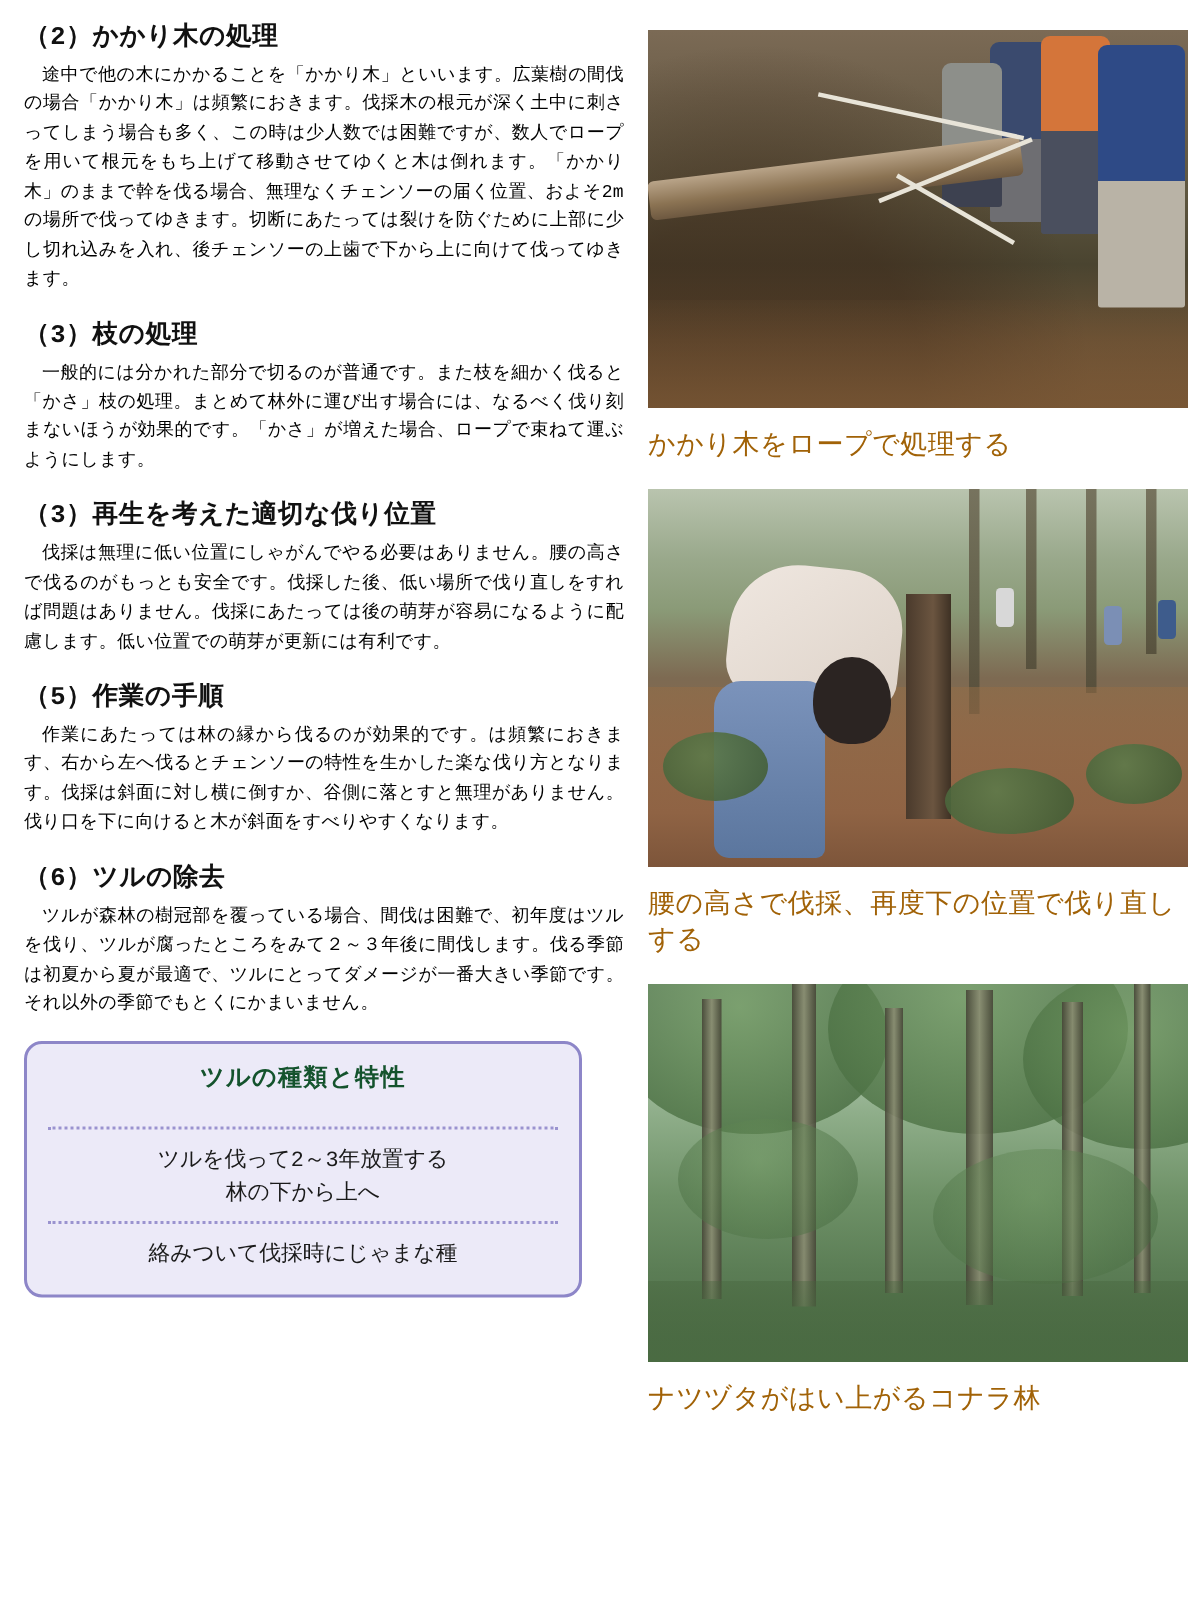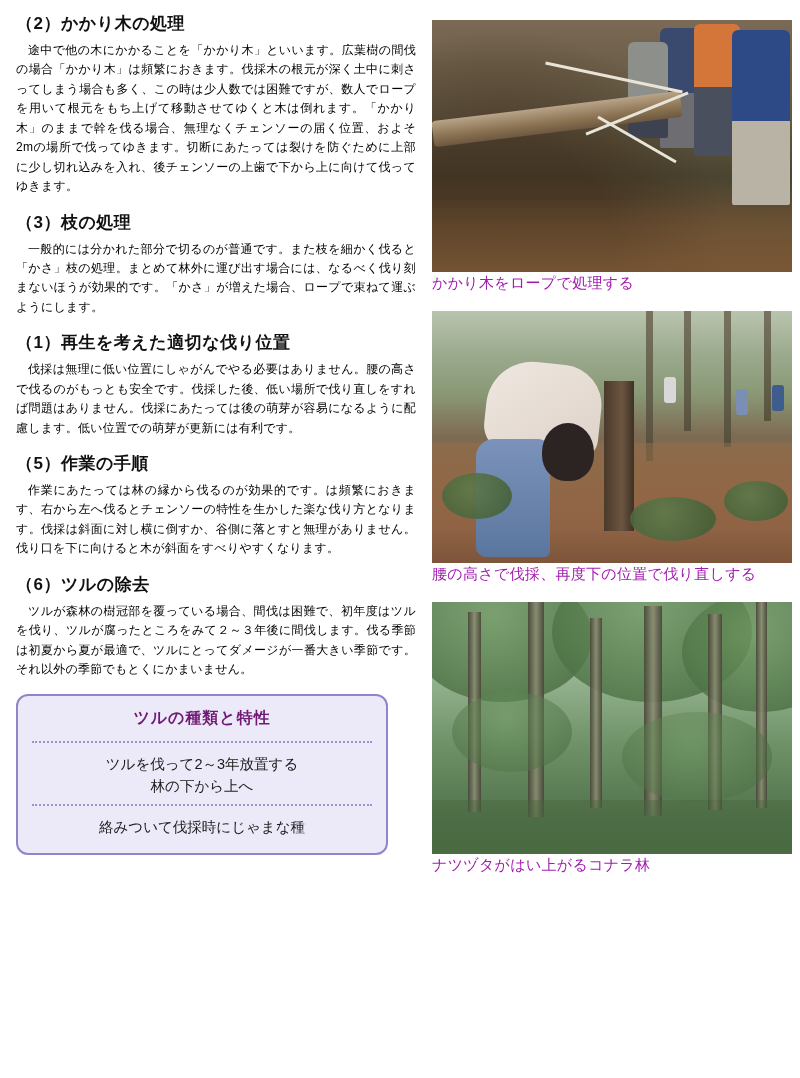--- a/index.html
+++ b/index.html
@@ -20,20 +20,21 @@
     width: 800px;
     height: 1078px;
     box-sizing: border-box;
     padding: 12px 10px 10px 16px;
     display: flex;
     gap: 16px;
   }
   .col-left {
     width: 400px;
     flex: 0 0 400px;
+    font-family: Liberation Mono, monospace;
   }
   .col-right {
     width: 360px;
     flex: 0 0 360px;
     padding-top: 8px;
   }
 
   h2.section-heading {
     font-size: 17px;
     font-weight: bold;
@@ -59,23 +60,23 @@
     margin-bottom: 18px;
   }
   .photo {
     width: 360px;
     height: 252px;
     position: relative;
     overflow: hidden;
     background: #6a5a4a;
   }
   .photo-caption {
-    font-size: 15px;
-    margin-top: 2px;
-    color: #a21caf;
+    font-size: 18px;
+    margin-top: 12px;
+    color: #a16207;
     letter-spacing: 0.02em;
   }
 
   
   .photo1 {
     background:
       radial-gradient(circle at 20% 92%, rgba(60,40,25,0.55) 0 30%, rgba(0,0,0,0) 60%),
       linear-gradient(to bottom, #7b6a55 0%, #6d5f4a 18%, #5f5740 42%, #4a4430 62%, #6a5236 82%, #7b5c3c 100%);
   }
   .p1-person {
@@ -203,24 +204,24 @@
     margin-top: 10px;
     width: 372px;
     border: 2px solid #8d86c8;
     border-radius: 12px;
     background: #eceaf8;
     padding: 12px 10px 14px 10px;
     box-sizing: border-box;
   }
   .vine-title {
     text-align: center;
-    color: #701a75;
+    color: #14532d;
     font-weight: bold;
     font-size: 16px;
-    margin-bottom: 12px;
+    margin-bottom: 22px;
     letter-spacing: 0.06em;
   }
   .dot-rule {
     border-top: 2px dotted #9a93cf;
     margin: 7px 4px;
     height: 0;
   }
   .vine-row {
     text-align: center;
     font-size: 14.5px;
@@ -246,21 +247,21 @@
       <h2 class="section-heading">（2）かかり木の処理</h2>
       <p class="body">途中で他の木にかかることを「かかり木」といいます。広葉樹の間伐の場合「かかり木」は頻繁におきます。伐採木の根元が深く土中に刺さってしまう場合も多く、この時は少人数では困難ですが、数人でロープを用いて根元をもち上げて移動させてゆくと木は倒れます。「かかり木」のままで幹を伐る場合、無理なくチェンソーの届く位置、およそ2mの場所で伐ってゆきます。切断にあたっては裂けを防ぐために上部に少し切れ込みを入れ、後チェンソーの上歯で下から上に向けて伐ってゆきます。</p>
     </div>
 
     <div class="section">
       <h2 class="section-heading">（3）枝の処理</h2>
       <p class="body">一般的には分かれた部分で切るのが普通です。また枝を細かく伐ると「かさ」枝の処理。まとめて林外に運び出す場合には、なるべく伐り刻まないほうが効果的です。「かさ」が増えた場合、ロープで束ねて運ぶようにします。</p>
     </div>
 
     <div class="section">
-      <h2 class="section-heading">（1）再生を考えた適切な伐り位置</h2>
+      <h2 class="section-heading">（3）再生を考えた適切な伐り位置</h2>
       <p class="body">伐採は無理に低い位置にしゃがんでやる必要はありません。腰の高さで伐るのがもっとも安全です。伐採した後、低い場所で伐り直しをすれば問題はありません。伐採にあたっては後の萌芽が容易になるように配慮します。低い位置での萌芽が更新には有利です。</p>
     </div>
 
     <div class="section">
       <h2 class="section-heading">（5）作業の手順</h2>
       <p class="body">作業にあたっては林の縁から伐るのが効果的です。は頻繁におきます、右から左へ伐るとチェンソーの特性を生かした楽な伐り方となります。伐採は斜面に対し横に倒すか、谷側に落とすと無理がありません。伐り口を下に向けると木が斜面をすべりやすくなります。</p>
     </div>
 
     <div class="section">
       <h2 class="section-heading">（6）ツルの除去</h2>

